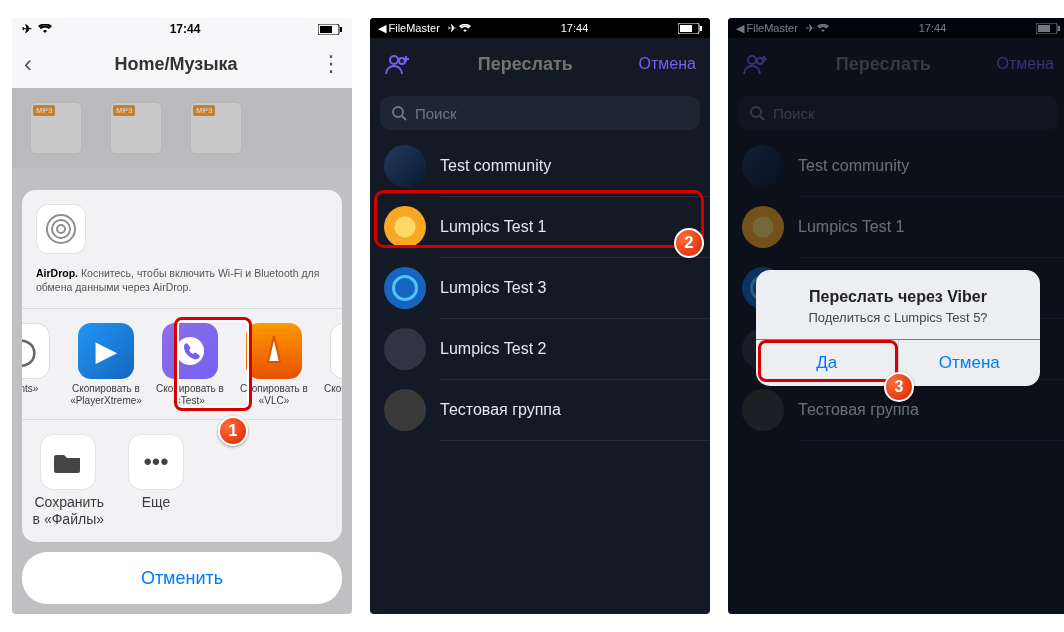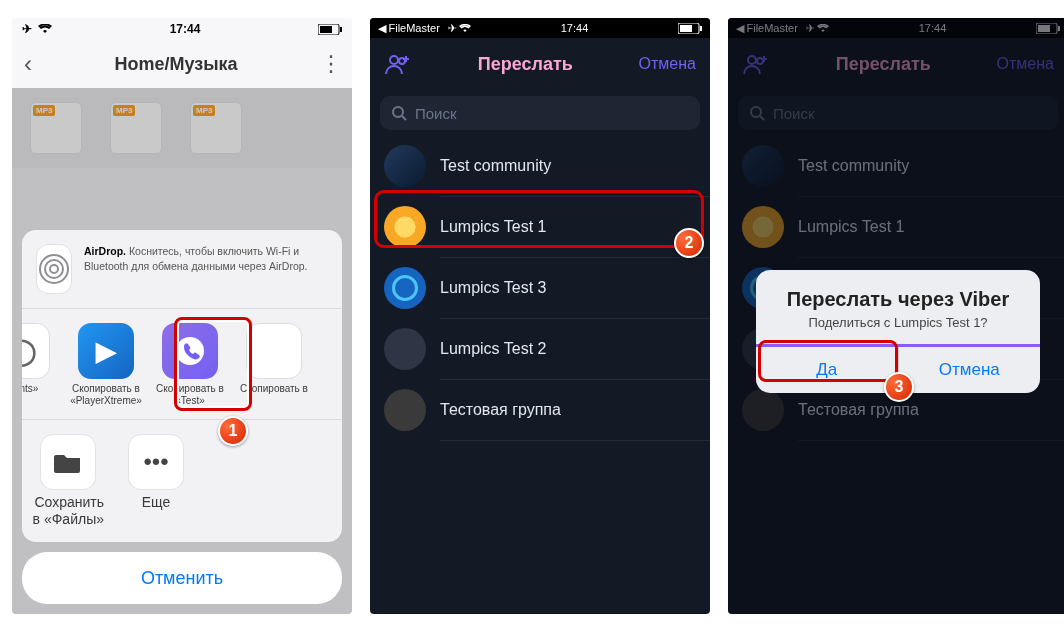--- a/index.html
+++ b/index.html
@@ -75,20 +75,21 @@
   }
   .sheet-card {
     background: #f2f2f4;
     border-radius: 14px;
     padding: 0;
     overflow:hidden;
   }
   .airdrop-row {
     display:flex; gap:12px; padding:14px 14px;
     align-items:flex-start;
+    flex-direction:column;
   }
   .airdrop-icon {
     width:50px;height:50px;border-radius:12px;background:#fff;
     display:flex;align-items:center;justify-content:center;
     font-size:28px;color:#888;border:1px solid #e0e0e0;
   }
   .airdrop-text { font-size:10.5px; color:#555; line-height:1.35; }
   .airdrop-text b{color:#000;}
   .divider { height:1px; background:#dcdce0; }
   .app-row {
@@ -153,21 +154,21 @@
   .status-bar-dark {
     height:20px;display:flex;align-items:center;justify-content:space-between;
     padding:0 8px;font-size:11px;color:#fff;background:#000;
   }
   .status-bar-dark .app-back{display:flex;align-items:center;gap:2px;font-size:11px;}
   .viber-header{
     height:52px;display:flex;align-items:center;justify-content:space-between;
     padding:0 14px;background:#131a26;
   }
   .viber-header .left-icon{color:#7360f2;font-size:26px;}
-  .viber-header .title{font-size:18px;font-weight:600;color:#f9a8d4;}
+  .viber-header .title{font-size:18px;font-weight:600;color:#737373;}
   .viber-header .cancel{color:#7360f2;font-size:16px;}
   .search-bar{
     margin:6px 10px;height:34px;border-radius:10px;
     background:#1e2634;display:flex;align-items:center;padding:0 12px;
     color:#6c7689;font-size:15px;gap:8px;
   }
   .chat-list{display:flex;flex-direction:column;}
   .chat-row{
     display:flex;align-items:center;gap:14px;
     padding:10px 14px;height:60px;
@@ -197,23 +198,23 @@
   .dim3{
     position:absolute;top:0;left:0;right:0;bottom:0;
     background:rgba(6,10,18,0.55);
   }
   .alert{
     position:absolute;left:28px;right:28px;top:252px;
     background:#eceef2;border-radius:14px;overflow:hidden;
     display:flex;flex-direction:column;
   }
   .alert-body{padding:18px 16px 14px;text-align:center;}
-  .alert-title{font-size:20px;font-weight:600;color:#222;margin-bottom:4px;}
+  .alert-title{font-size:16px;font-weight:600;color:#222;margin-bottom:4px;}
   .alert-msg{font-size:13px;color:#444;}
-  .alert-btns{display:flex;border-top:3px solid #8b5cf6;}
+  .alert-btns{display:flex;border-top:1px solid #8b5cf6;}
   .alert-btn{
     flex:1;height:46px;display:flex;align-items:center;justify-content:center;
     font-size:17px;color:#007aff;
   }
   .alert-btn + .alert-btn{border-left:1px solid #c7c9ce;}
   .yes-highlight{
     position:absolute;border:3px solid #d40000;border-radius:8px;
     left:30px;top:322px;width:140px;height:42px;pointer-events:none;
   }
   .badge3{top:354px;left:156px;}
@@ -282,20 +283,29 @@
           <div class="app-label">Скопировать в «PlayerXtreme»</div>
         </div>
         <div class="app-cell">
           <div class="app-icon app-viber">
             <svg width="34" height="34" viewBox="0 0 34 34">
                 <circle cx="17" cy="17" r="14" fill="#fff"></circle>
                 <path d="M12 10c1-1 2-1 3 0l2 3c1 1 0 2-1 3 1 2 2 3 4 4 1-1 2-2 3-1l3 2c1 1 1 2 0 3-2 2-5 2-9-1-4-3-6-6-6-10 0-1 0-2 1-3z" fill="#7360f2"></path>
               </svg>
           </div>
           <div class="app-label">Скопировать в «Test»</div>
+        </div>
+        <div class="app-cell">
+          <div class="app-icon app-vlc">
+            <svg width="30" height="34" viewBox="0 0 30 34">
+                <path d="M15 2l6 26H9z" fill="#fff"></path>
+                <path d="M15 2l6 26H9z" fill="none" stroke="#e65100" stroke-width="2"></path>
+              </svg>
+          </div>
+          <div class="app-label">Скопировать в «VLC»</div>
         </div>
         <div class="app-cell">
           <div class="app-icon app-last"></div>
           <div class="app-label">Скопировать в</div>
         </div>
         <div class="viber-highlight"></div>
       </div>
       <div class="divider"></div>
       <div class="action-row">
         <div class="action-cell">
@@ -455,21 +465,21 @@
       <div class="avatar av-group"></div>
       <div class="chat-name">Тестовая группа</div>
     </div>
     <div class="divider-d"></div>
   </div>
 
   <div class="dim3"></div>
   <div class="alert">
     <div class="alert-body">
       <div class="alert-title">Переслать через Viber</div>
-      <div class="alert-msg">Поделиться с Lumpics Test 1?</div>
+      <div class="alert-msg">Поделиться с Lumpics Test 5?</div>
     </div>
     <div class="alert-btns">
       <div class="alert-btn" style="font-weight:500;">Да</div>
       <div class="alert-btn">Отмена</div>
     </div>
   </div>
   <div class="yes-highlight"></div>
   <div class="badge badge3">3</div>
 </div>
 

